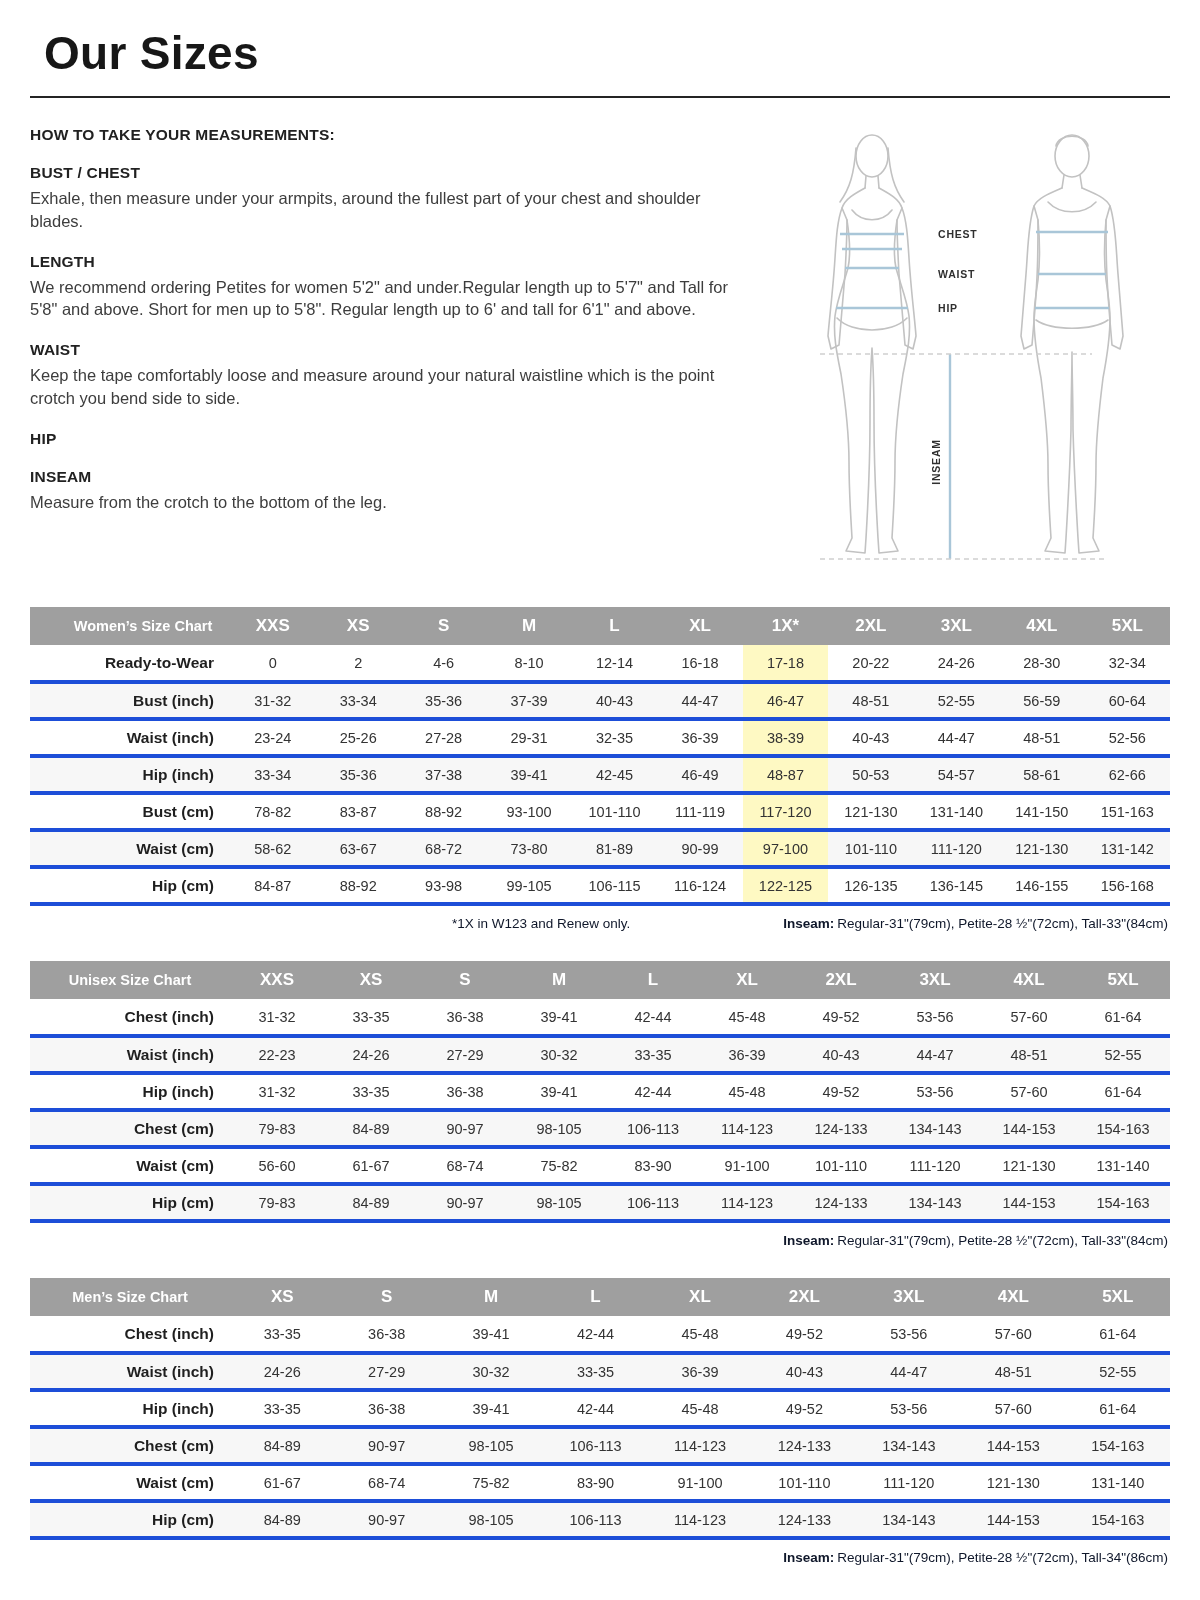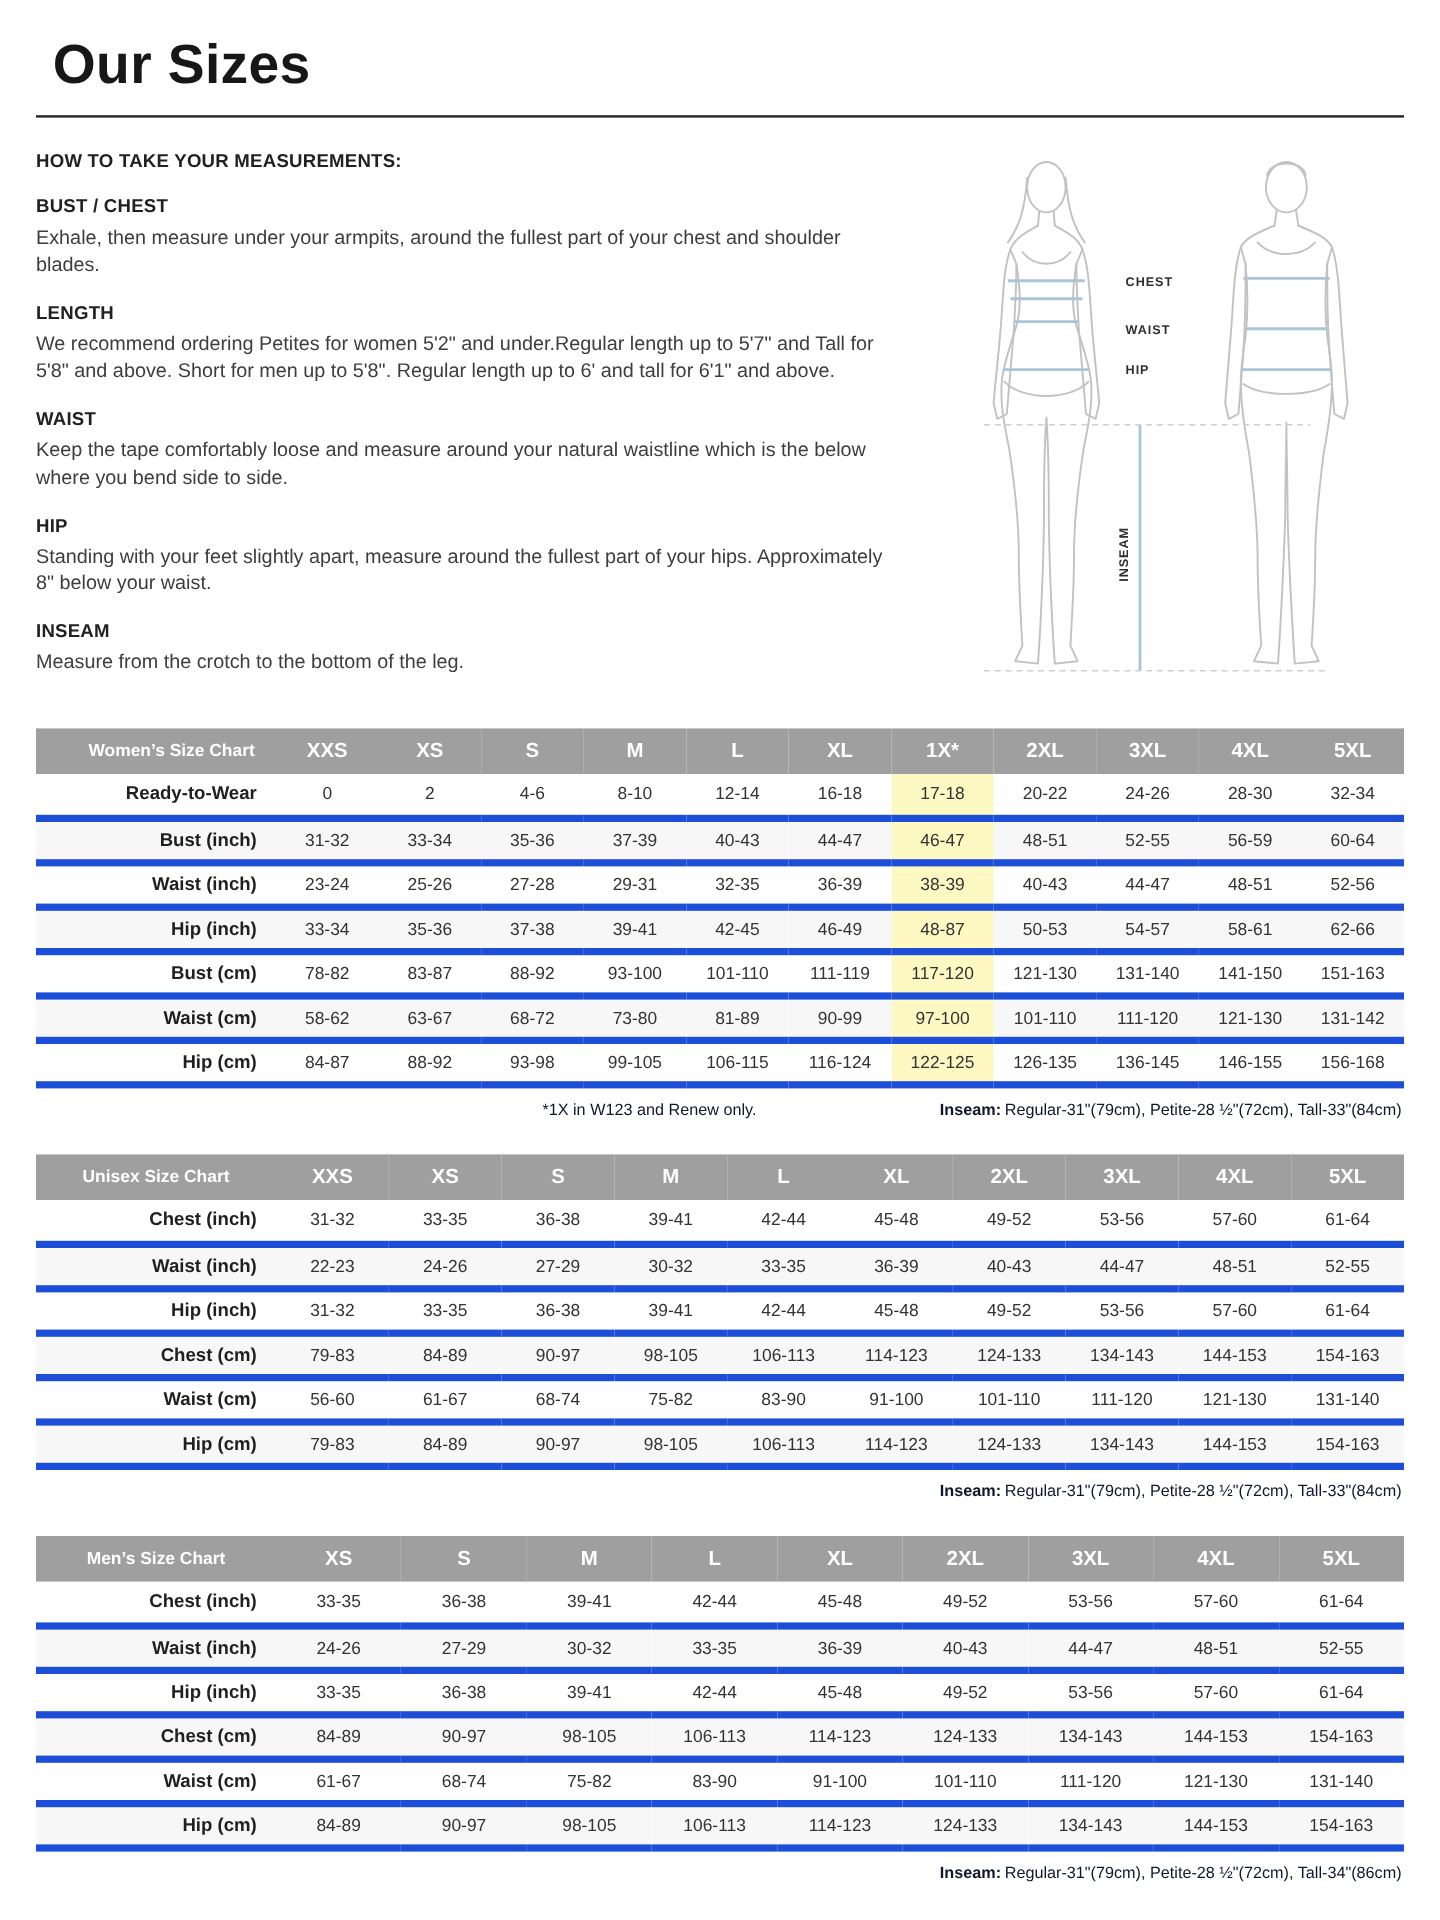--- a/index.html
+++ b/index.html
@@ -35,21 +35,21 @@
 
   
   .chart-block { margin-top: 30px; }
   .size-table { width: 100%; border-collapse: collapse; table-layout: fixed; }
   .size-table thead th {
     background: #9f9f9f; color: #ffffff;
     font-size: 17px; font-weight: 700;
     padding: 9px 2px; text-align: center;
   }
   .size-table thead th.tbl-title { font-size: 14.5px; }
-  .size-table tbody tr { height: 37px; border-bottom: 6px solid #1d4ed8; }
+  .size-table tbody tr { height: 37px; border-bottom: 4px solid #1d4ed8; }
   .size-table tbody tr:nth-child(even) { background: #f7f7f7; }
   .size-table tbody th.row-label {
     text-align: right; padding: 0 16px 0 0;
     font-size: 15.5px; font-weight: 700; color: #1f1f1f;
   }
   .size-table tbody td { text-align: center; font-size: 14.5px; color: #333; padding: 0 2px; }
   .size-table tbody td.hl { background: #fef9c3; }
 
   .footnote-row {
     display: flex; align-items: flex-start;
@@ -74,25 +74,24 @@
       <div class="inst-sec">
         <h3>BUST / CHEST</h3>
         <p>Exhale, then measure under your armpits, around the fullest part of your chest and shoulder blades.</p>
       </div>
       <div class="inst-sec">
         <h3>LENGTH</h3>
         <p>We recommend ordering Petites for women 5'2" and under.Regular length up to 5'7" and Tall for 5'8" and above. Short for men up to 5'8". Regular length up to 6' and tall for 6'1" and above.</p>
       </div>
       <div class="inst-sec">
         <h3>WAIST</h3>
-        <p>Keep the tape comfortably loose and measure around your natural waistline which is the below where you bend side to side.</p>
+        <p>Keep the tape comfortably loose and measure around your natural waistline which is the point crotch you bend side to side.</p>
       </div>
       <div class="inst-sec">
         <h3>HIP</h3>
-        <p>Standing with your feet slightly apart, measure around the fullest part of your hips. Approximately 8" below your waist.</p>
       </div>
       <div class="inst-sec">
         <h3>INSEAM</h3>
         <p>Measure from the crotch to the bottom of the leg.</p>
       </div>
     </div>
 
     <div class="figure-wrap">
       <svg width="378" height="455" viewBox="0 0 378 455">
 

